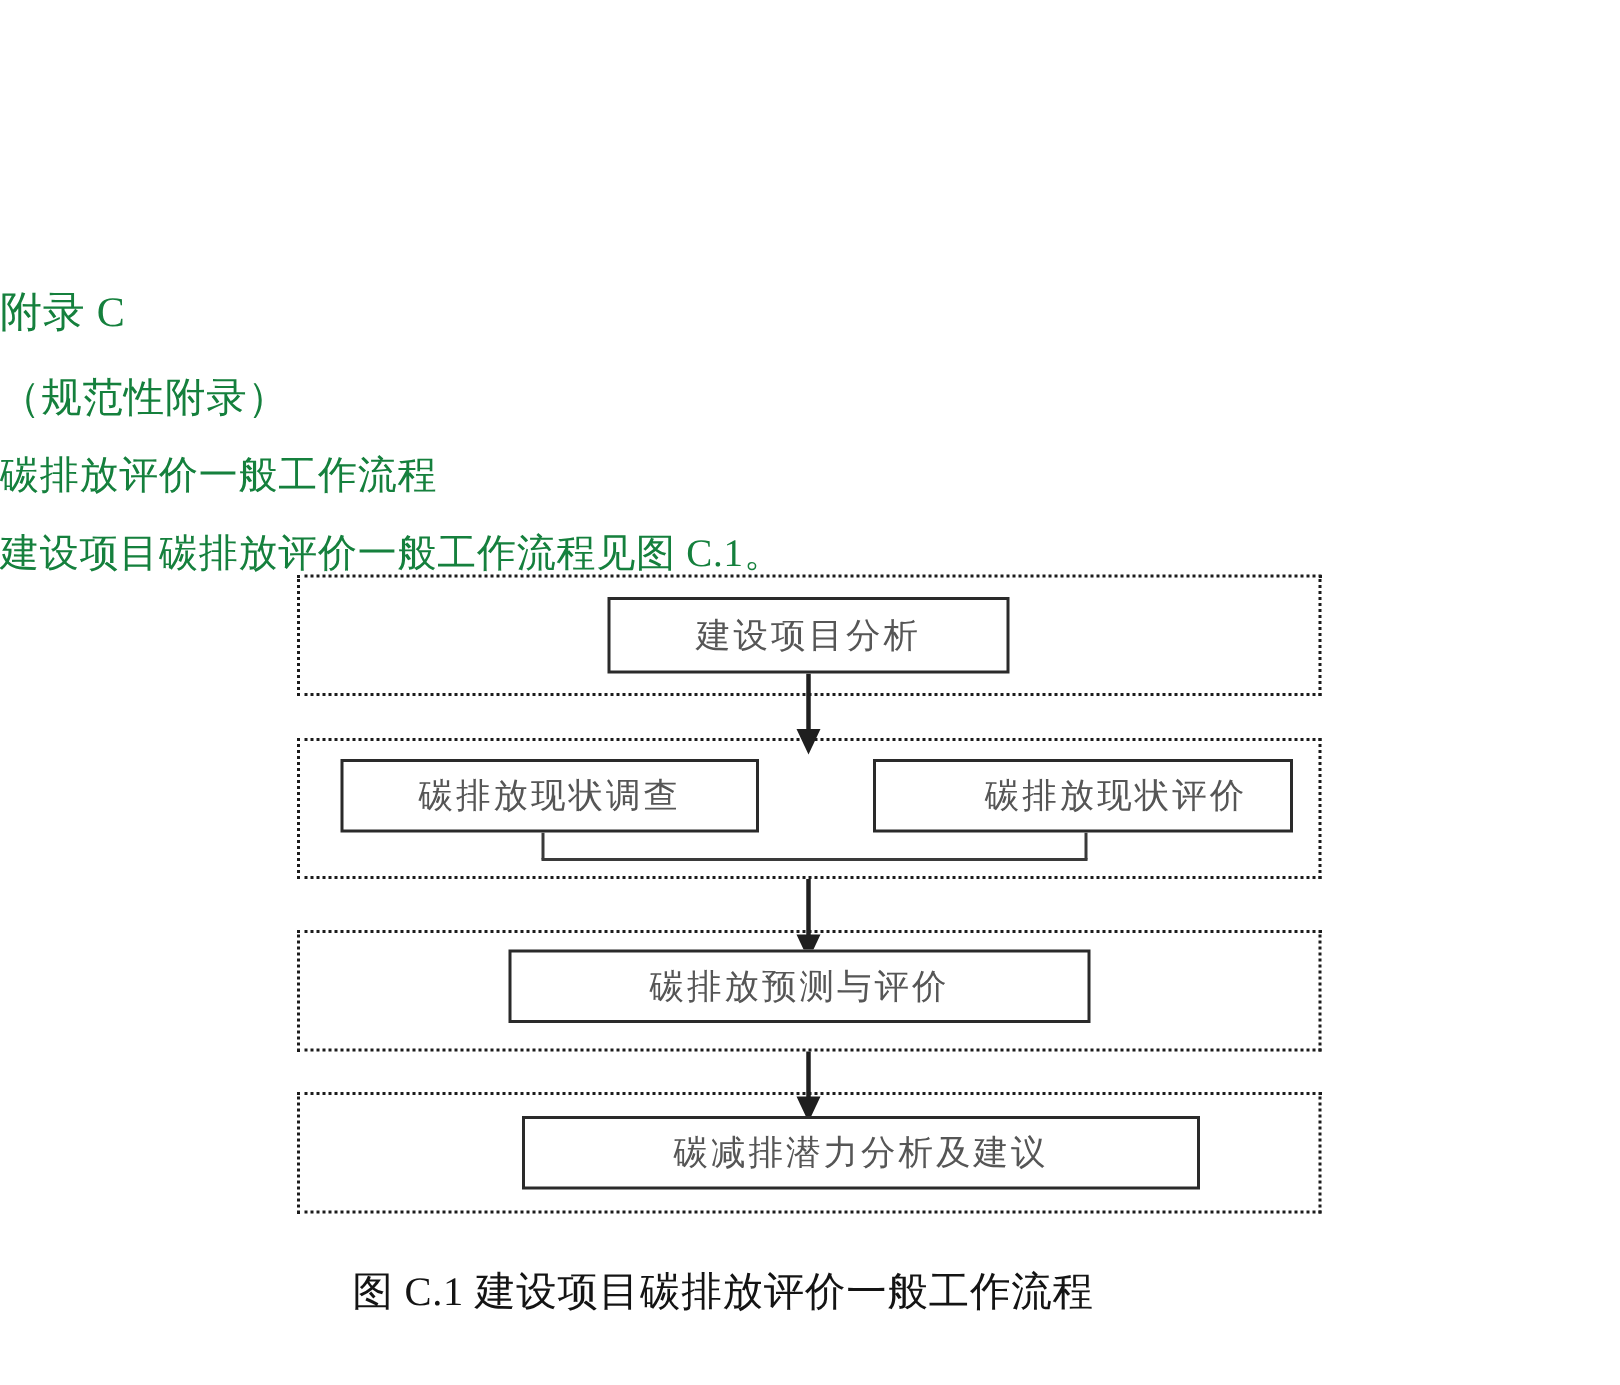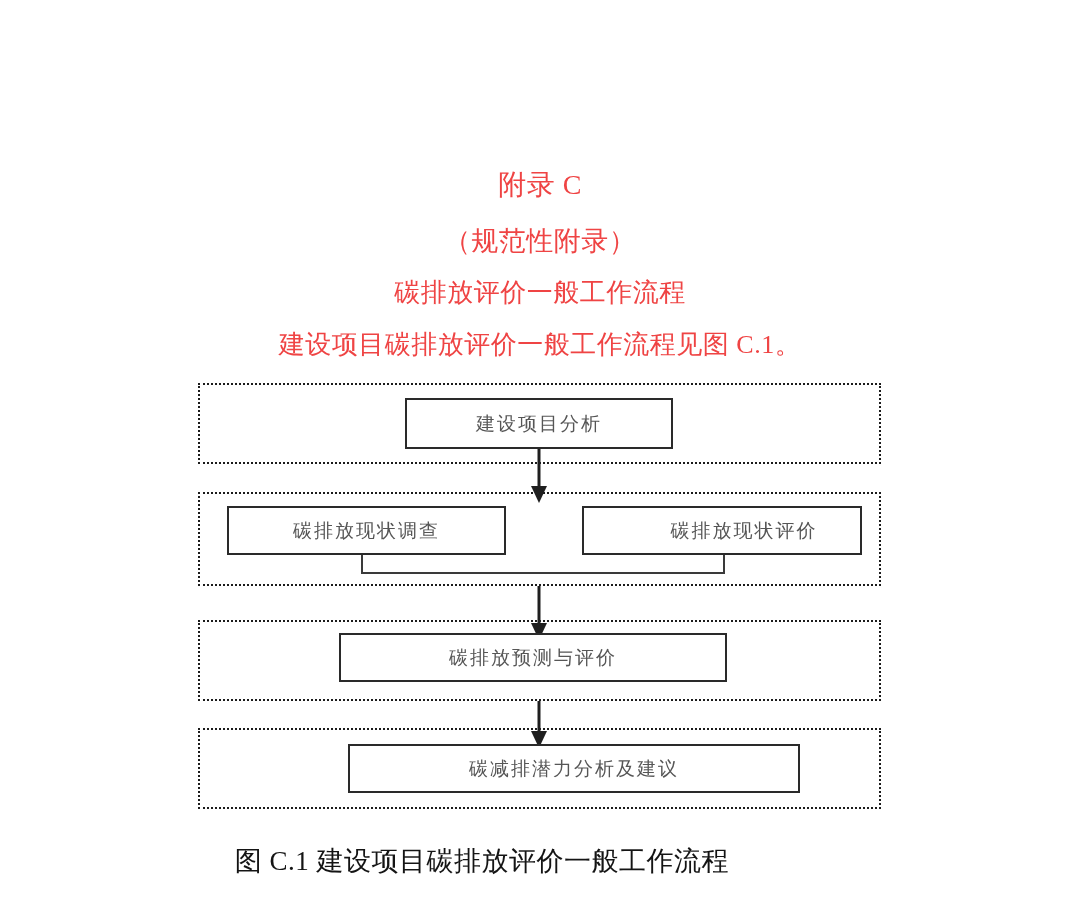--- a/index.html
+++ b/index.html
@@ -19,24 +19,25 @@
   }
 
   
   .headings {
     position: absolute;
     left: 0;
     top: 0;
     width: 1080px;
   }
   .hd {
-    text-align: center;
-    color: #ef4444;
+    text-align: left;
+    color: #15803d;
     letter-spacing: 0.5px;
     white-space: nowrap;
+    margin-top: 24px;
   }
   .hd-appendix {
     position: absolute;
     left: 0; top: 168px; width: 1080px;
     font-size: 28px;
     line-height: 34px;
   }
   .hd-normative {
     position: absolute;
     left: 0; top: 224px; width: 1080px;
@@ -75,21 +76,21 @@
   .group-2 { left: 198px; top: 492px;  width: 683px; height: 94px; }
   .group-3 { left: 198px; top: 620px;  width: 683px; height: 81px; }
   .group-4 { left: 198px; top: 728px;  width: 683px; height: 81px; }
 
   .node {
     position: absolute;
     box-sizing: border-box;
     border: 2px solid #2a2a2a;
     background: #ffffff;
     color: #565656;
-    font-size: 19px;
+    font-size: 23px;
     letter-spacing: 2px;
     display: flex;
     align-items: center;
     justify-content: center;
     white-space: nowrap;
   }
   .node-analysis  { left: 405px; top: 398px; width: 268px; height: 51px; }
   .node-survey    { left: 227px; top: 506px; width: 279px; height: 49px; text-align: center; }
   .node-current   { left: 582px; top: 506px; width: 280px; height: 49px; padding-left: 44px; }
   .node-forecast  { left: 339px; top: 633px; width: 388px; height: 49px; }

